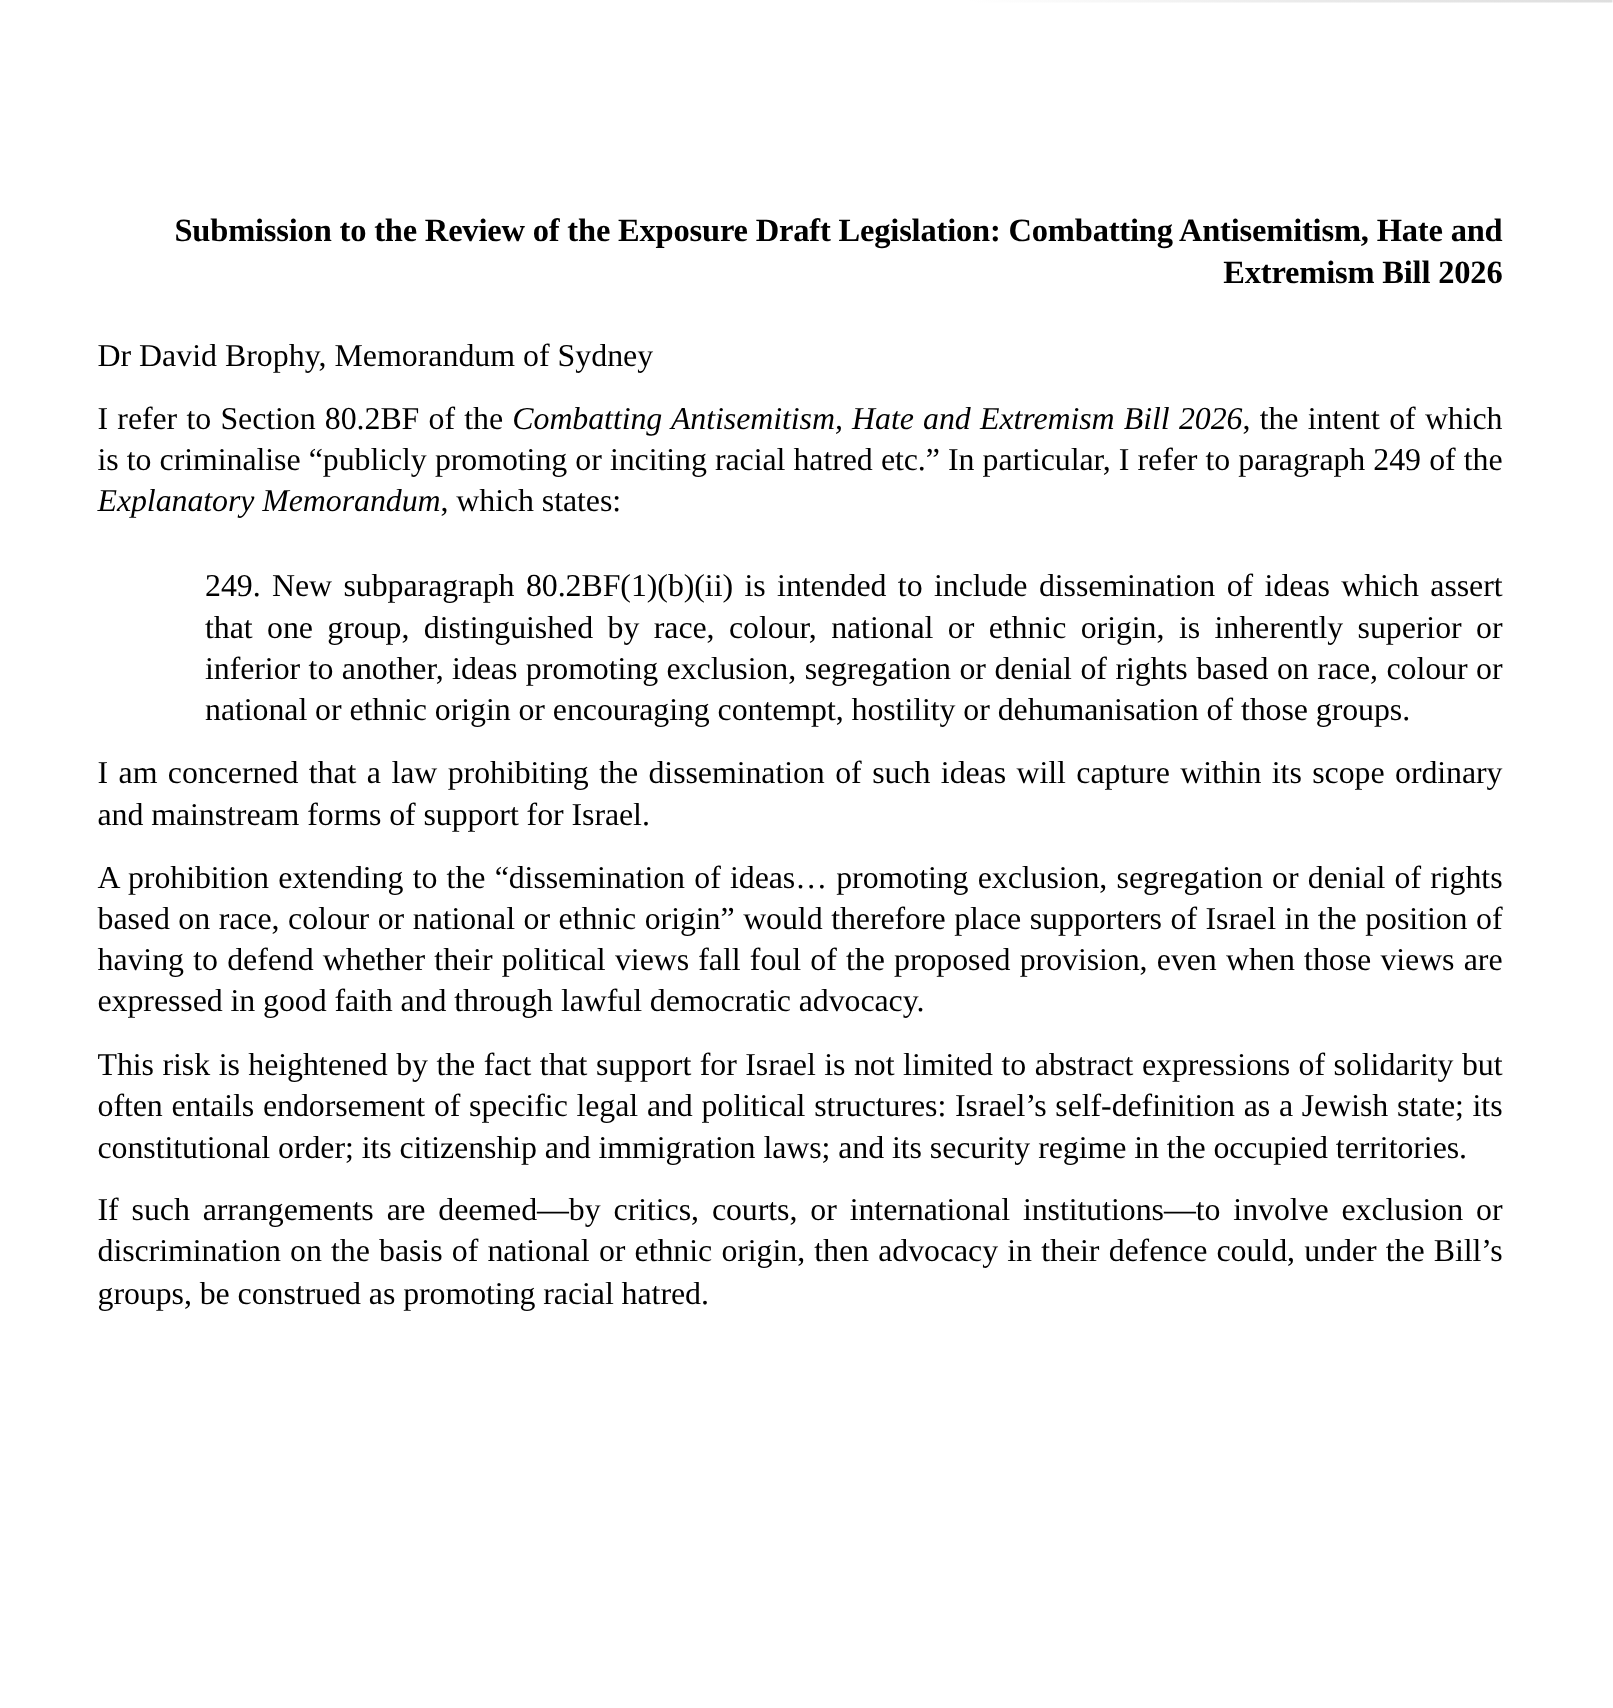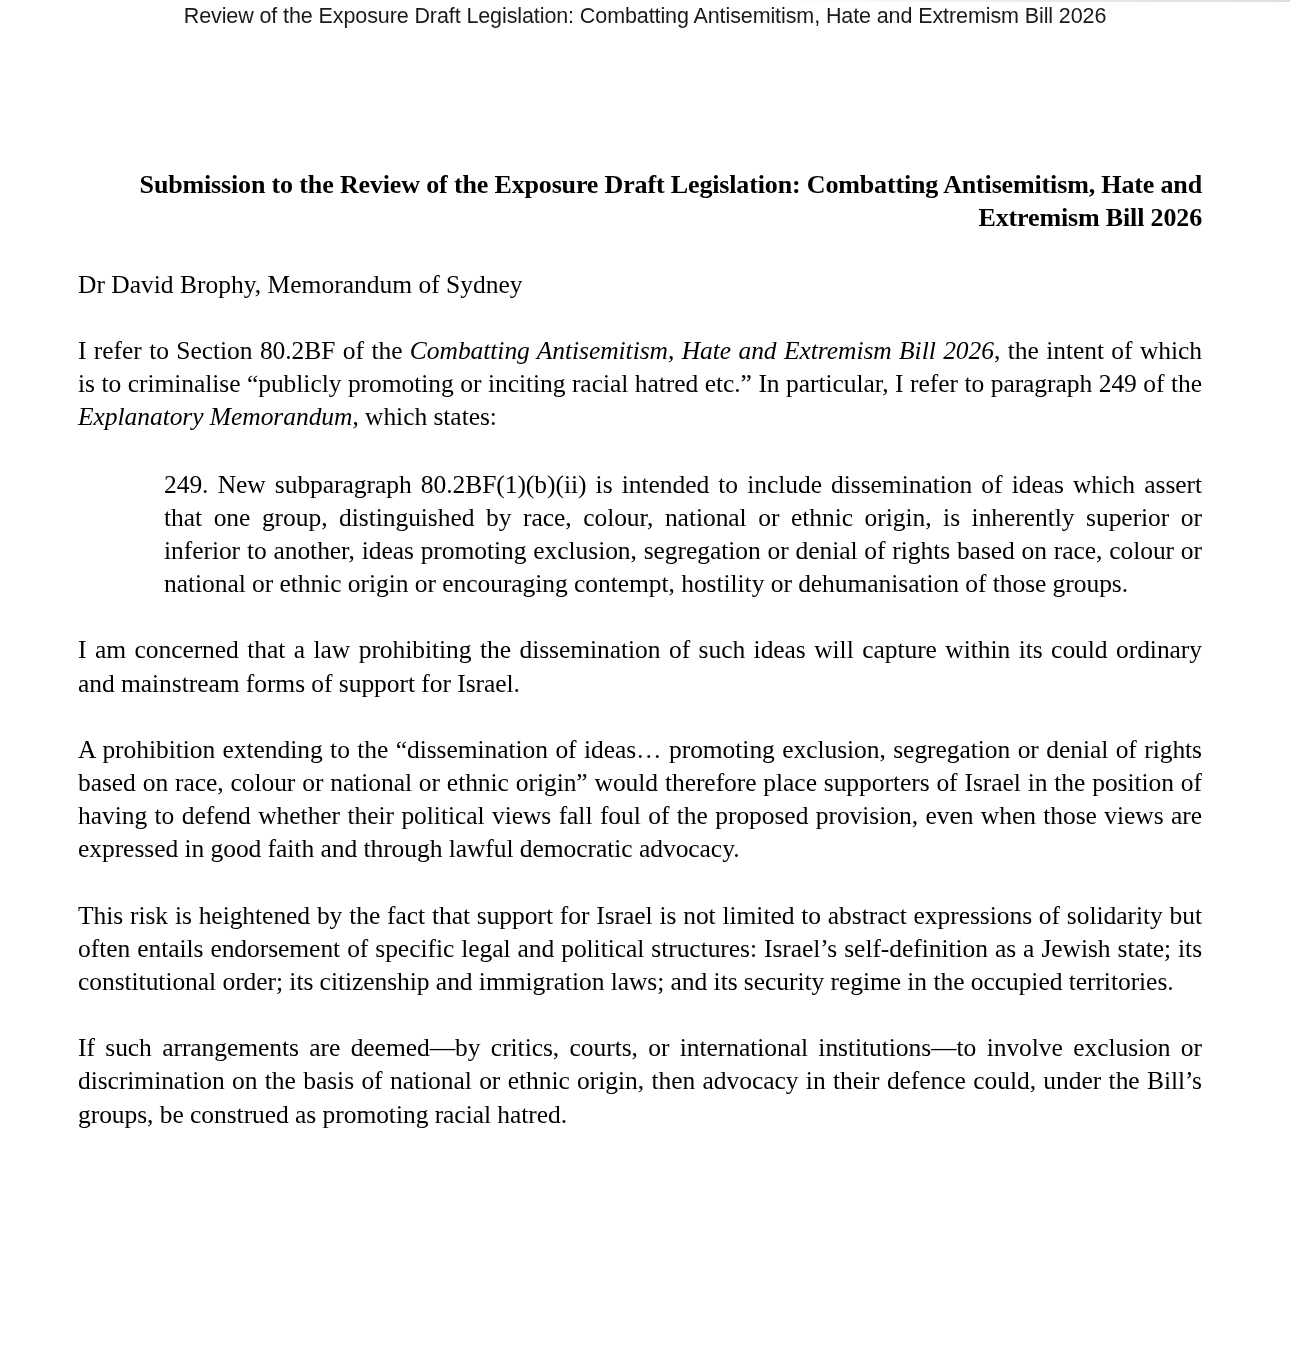--- a/index.html
+++ b/index.html
@@ -64,21 +64,21 @@
     font-size: 25.5px;
     line-height: 33px;
     margin: 34px 0 0 0;
   }
 
   p.body-para {
     font-size: 25.5px;
     line-height: 33.2px;
     text-align: justify;
     text-justify: inter-word;
-    margin: 33px 0 0 0;
+    margin: 17px 0 0 0;
     letter-spacing: -0.05px;
   }
 
   blockquote.quote-para {
     font-size: 25.5px;
     line-height: 33.2px;
     text-align: justify;
     text-justify: inter-word;
     margin: 34px 0 0 0;
     padding: 0;
@@ -89,34 +89,33 @@
   blockquote.quote-para .q-num { font-weight: normal; margin-top: 36px; }
 
   .it { font-style: italic; }
 </style>
 </head>
 <body>
 
 <div class="scan-edge"></div>
 
 <div class="doc-header">
-  <span class="hdr-line">Review of the Exposure Draft Legislation: Combatting Antisemitism, Hate and Extremism Bill 2026</span>
 </div>
 
 <div class="page-body">
 
   <h1 class="doc-title">Submission to the Review of the Exposure Draft Legislation: Combatting Antisemitism, Hate and Extremism Bill 2026</h1>
 
   <p class="doc-author">Dr David Brophy, Memorandum of Sydney</p>
 
   <p class="body-para"><span>I refer to Section 80.2BF of the </span><span class="it">Combatting Antisemitism, Hate and Extremism Bill 2026</span><span>, the intent of which is to criminalise “publicly promoting or inciting racial hatred etc.” In particular, I refer to paragraph 249 of the </span><span class="it">Explanatory Memorandum</span><span>, which states:</span></p>
 
   <blockquote class="quote-para"><span class="q-num">249.</span><span> New subparagraph 80.2BF(1)(b)(ii) is intended to include dissemination of ideas which assert that one group, distinguished by race, colour, national or ethnic origin, is inherently superior or inferior to another, ideas promoting exclusion, segregation or denial of rights based on race, colour or national or ethnic origin or encouraging contempt, hostility or dehumanisation of those groups.</span></blockquote>
 
-  <p class="body-para">I am concerned that a law prohibiting the dissemination of such ideas will capture within its could ordinary and mainstream forms of support for Israel.</p>
+  <p class="body-para">I am concerned that a law prohibiting the dissemination of such ideas will capture within its scope ordinary and mainstream forms of support for Israel.</p>
 
 
   <p class="body-para">A prohibition extending to the “dissemination of ideas… promoting exclusion, segregation or denial of rights based on race, colour or national or ethnic origin” would therefore place supporters of Israel in the position of having to defend whether their political views fall foul of the proposed provision, even when those views are expressed in good faith and through lawful democratic advocacy.</p>
 
   <p class="body-para">This risk is heightened by the fact that support for Israel is not limited to abstract expressions of solidarity but often entails endorsement of specific legal and political structures: Israel’s self-definition as a Jewish state; its constitutional order; its citizenship and immigration laws; and its security regime in the occupied territories.</p>
 
   <p class="body-para">If such arrangements are deemed—by critics, courts, or international institutions—to involve exclusion or discrimination on the basis of national or ethnic origin, then advocacy in their defence could, under the Bill’s groups, be construed as promoting racial hatred.</p>
 
 </div>
 

